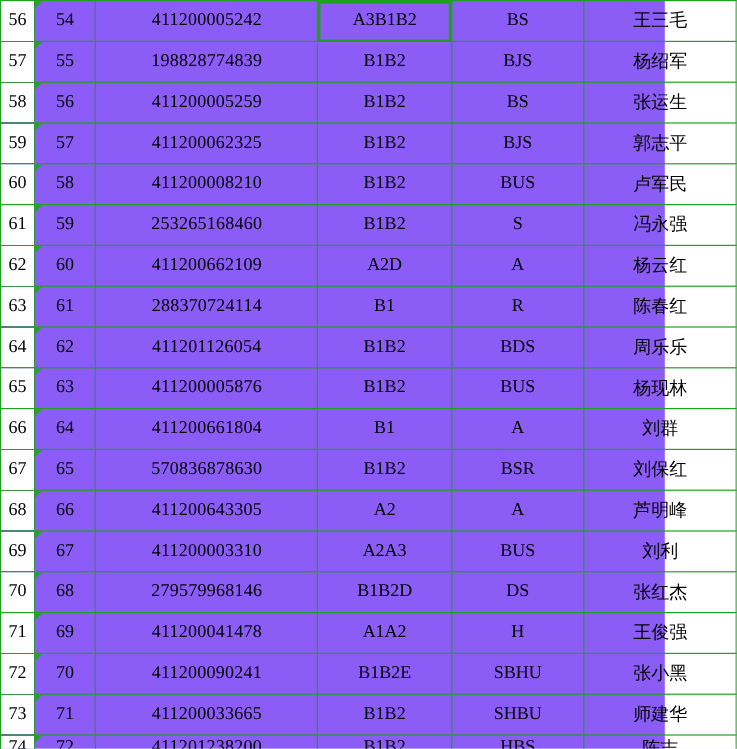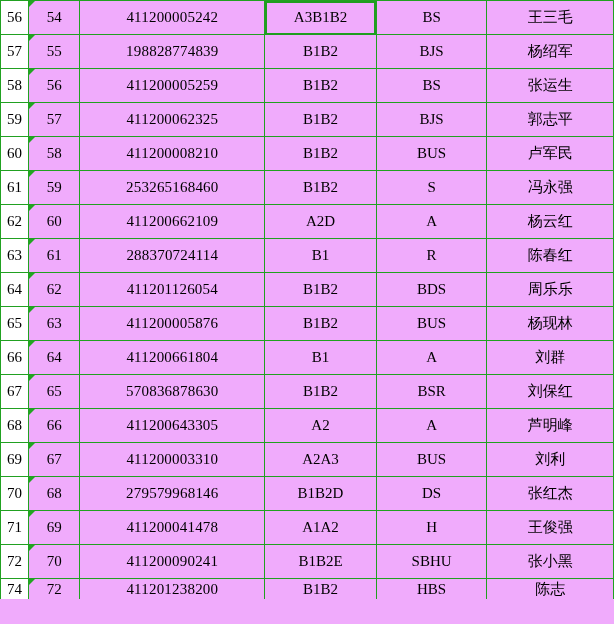--- a/index.html
+++ b/index.html
@@ -8,23 +8,23 @@
     background: #ffffff;
   }
   body {
     width: 614px;
     height: 624px;
     overflow: hidden;
     font-family: "Liberation Serif", serif;
   }
   .sheet {
     position: relative;
-    width: 614px;
+    width: 554px;
     height: 624px;
-    background: #f0abfc;
+    background: #8b5cf6;
   }
   table.grid {
     border-collapse: collapse;
     table-layout: fixed;
     width: 614px;
   }
   table.grid td {
     border: 1px solid #21a121;
     height: 33px;
     padding: 0;
@@ -299,20 +299,31 @@
         <td class="seq">
           <span class="marker"></span>
           <span>70</span>
         </td>
         <td class="id">411200090241</td>
         <td class="code">B1B2E</td>
         <td class="type">SBHU</td>
         <td class="name">张小黑</td>
       </tr>
 
+      <tr>
+        <td class="rowhdr">73</td>
+        <td class="seq">
+          <span class="marker"></span>
+          <span>71</span>
+        </td>
+        <td class="id">411200033665</td>
+        <td class="code">B1B2</td>
+        <td class="type">SHBU</td>
+        <td class="name">师建华</td>
+      </tr>
 
       <tr class="clipped">
         <td class="rowhdr">74</td>
         <td class="seq">
           <span class="marker"></span>
           <span>72</span>
         </td>
         <td class="id">411201238200</td>
         <td class="code">B1B2</td>
         <td class="type">HBS</td>

